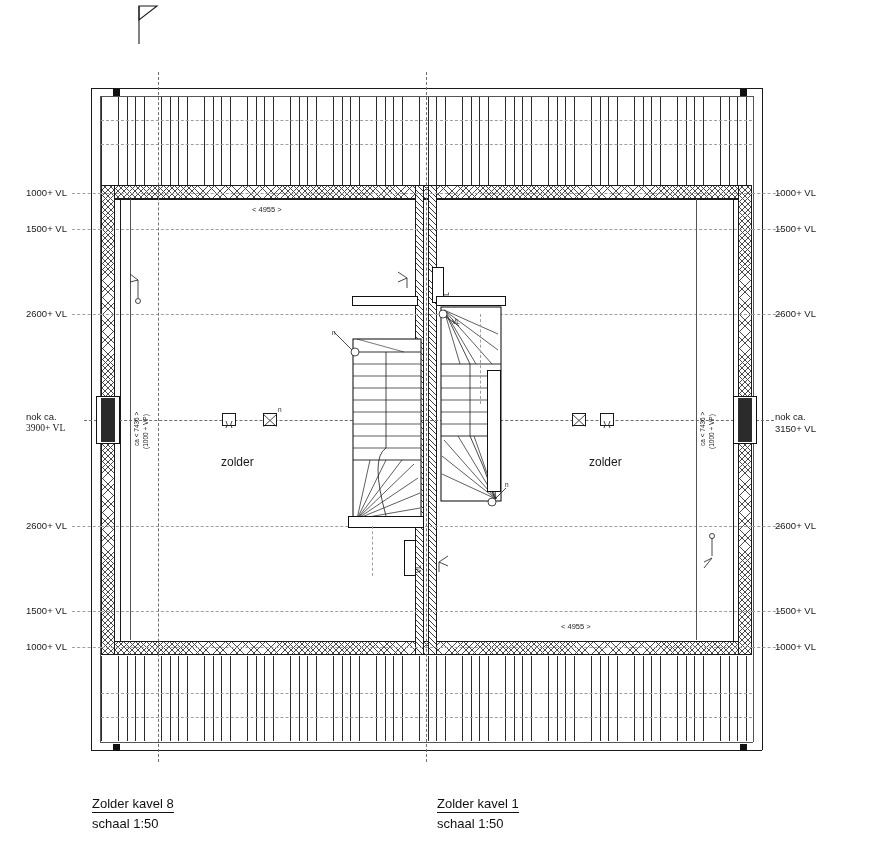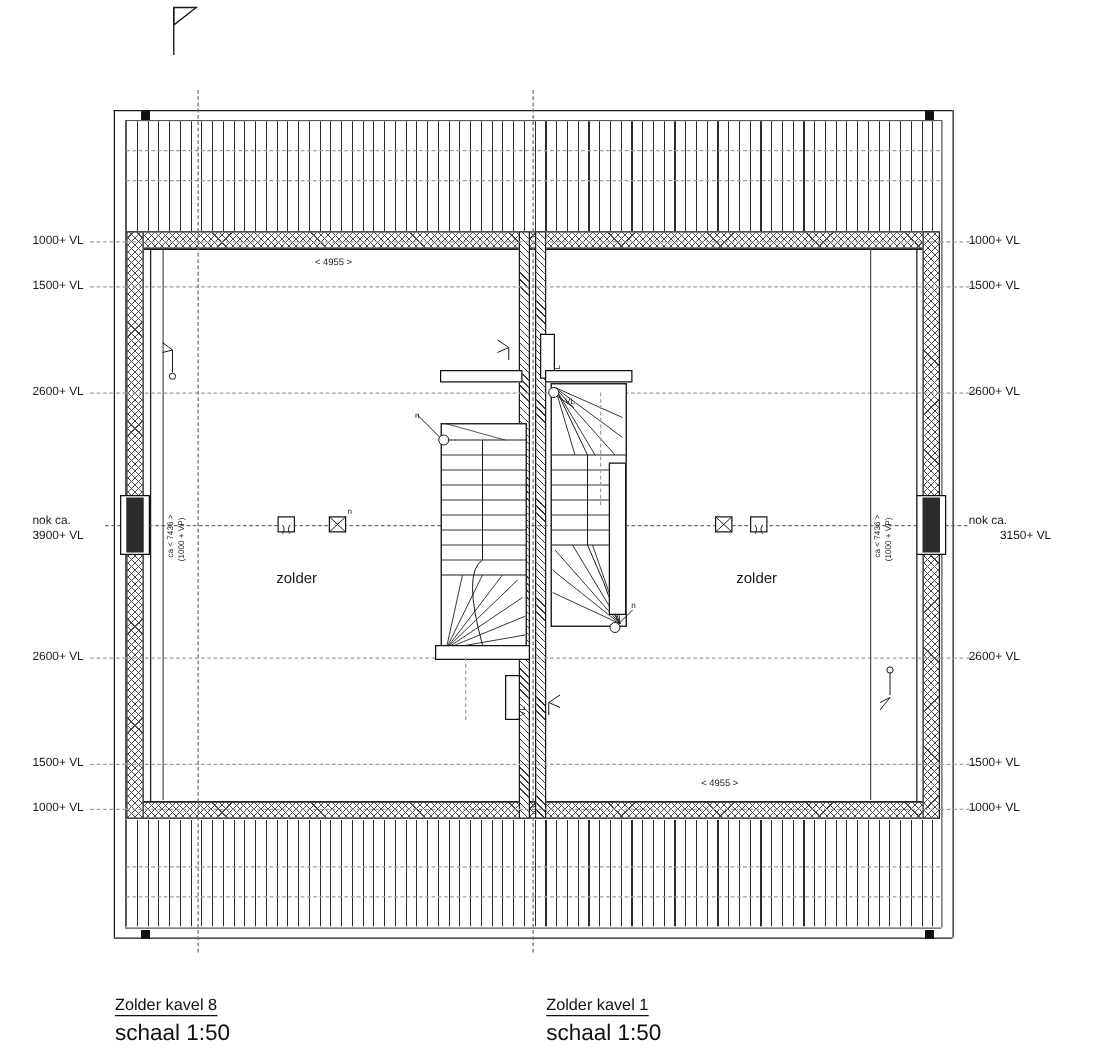--- a/index.html
+++ b/index.html
@@ -97,21 +97,21 @@
   .caption-title {
     position: absolute;
     font-size: 13px;
     color: #111;
     border-bottom: 1px solid #111;
     padding-bottom: 1px;
     white-space: pre;
   }
   .caption-sub {
     position: absolute;
-    font-size: 18px;
+    font-size: 13px;
     color: #111;
     white-space: pre;
   }
 
   
   .corner-sq {
     position: absolute;
     width: 7px; height: 7px;
     border: 1px solid #111;
     background: #111;
@@ -209,23 +209,23 @@
   <div class="lbl" style="left:26px; top:641px;">1000+ VL</div>
 
   <div class="lbl" style="left:775px; top:187px;">1000+ VL</div>
   <div class="lbl" style="left:775px; top:223px;">1500+ VL</div>
   <div class="lbl" style="left:775px; top:308px;">2600+ VL</div>
   <div class="lbl" style="left:775px; top:520px;">2600+ VL</div>
   <div class="lbl" style="left:775px; top:605px;">1500+ VL</div>
   <div class="lbl" style="left:775px; top:641px;">1000+ VL</div>
 
   <div class="lbl" style="left:26px; top:411px;">nok ca.</div>
-  <div class="lbl" style="left:26px; top:423px;">3900+ VL</div>
+  <div class="lbl" style="left:26px; top:423px;font-family:Liberation Serif, serif;">3900+ VL</div>
   <div class="lbl" style="left:775px; top:411px;">nok ca.</div>
-  <div class="lbl" style="left:800px; top:423px;">3150+ VL</div>
+  <div class="lbl" style="left:775px; top:423px;">3150+ VL</div>
 
   <div class="lbl-room" style="left:221px; top:455px;">zolder</div>
   <div class="lbl-room" style="left:589px; top:455px;">zolder</div>
 
   <div class="lbl-small" style="left:252px; top:205px;">&lt; 4955 &gt;</div>
   <div class="lbl-small" style="left:561px; top:622px;">&lt; 4955 &gt;</div>
 
   <div class="lbl-tiny rot90" style="left:133px; top:446px;">ca &lt; 7436 &gt;</div>
   <div class="lbl-tiny rot90" style="left:142px; top:449px;">(1000 + VP)</div>
   <div class="lbl-tiny rot90" style="left:699px; top:446px;">ca &lt; 7436 &gt;</div>

